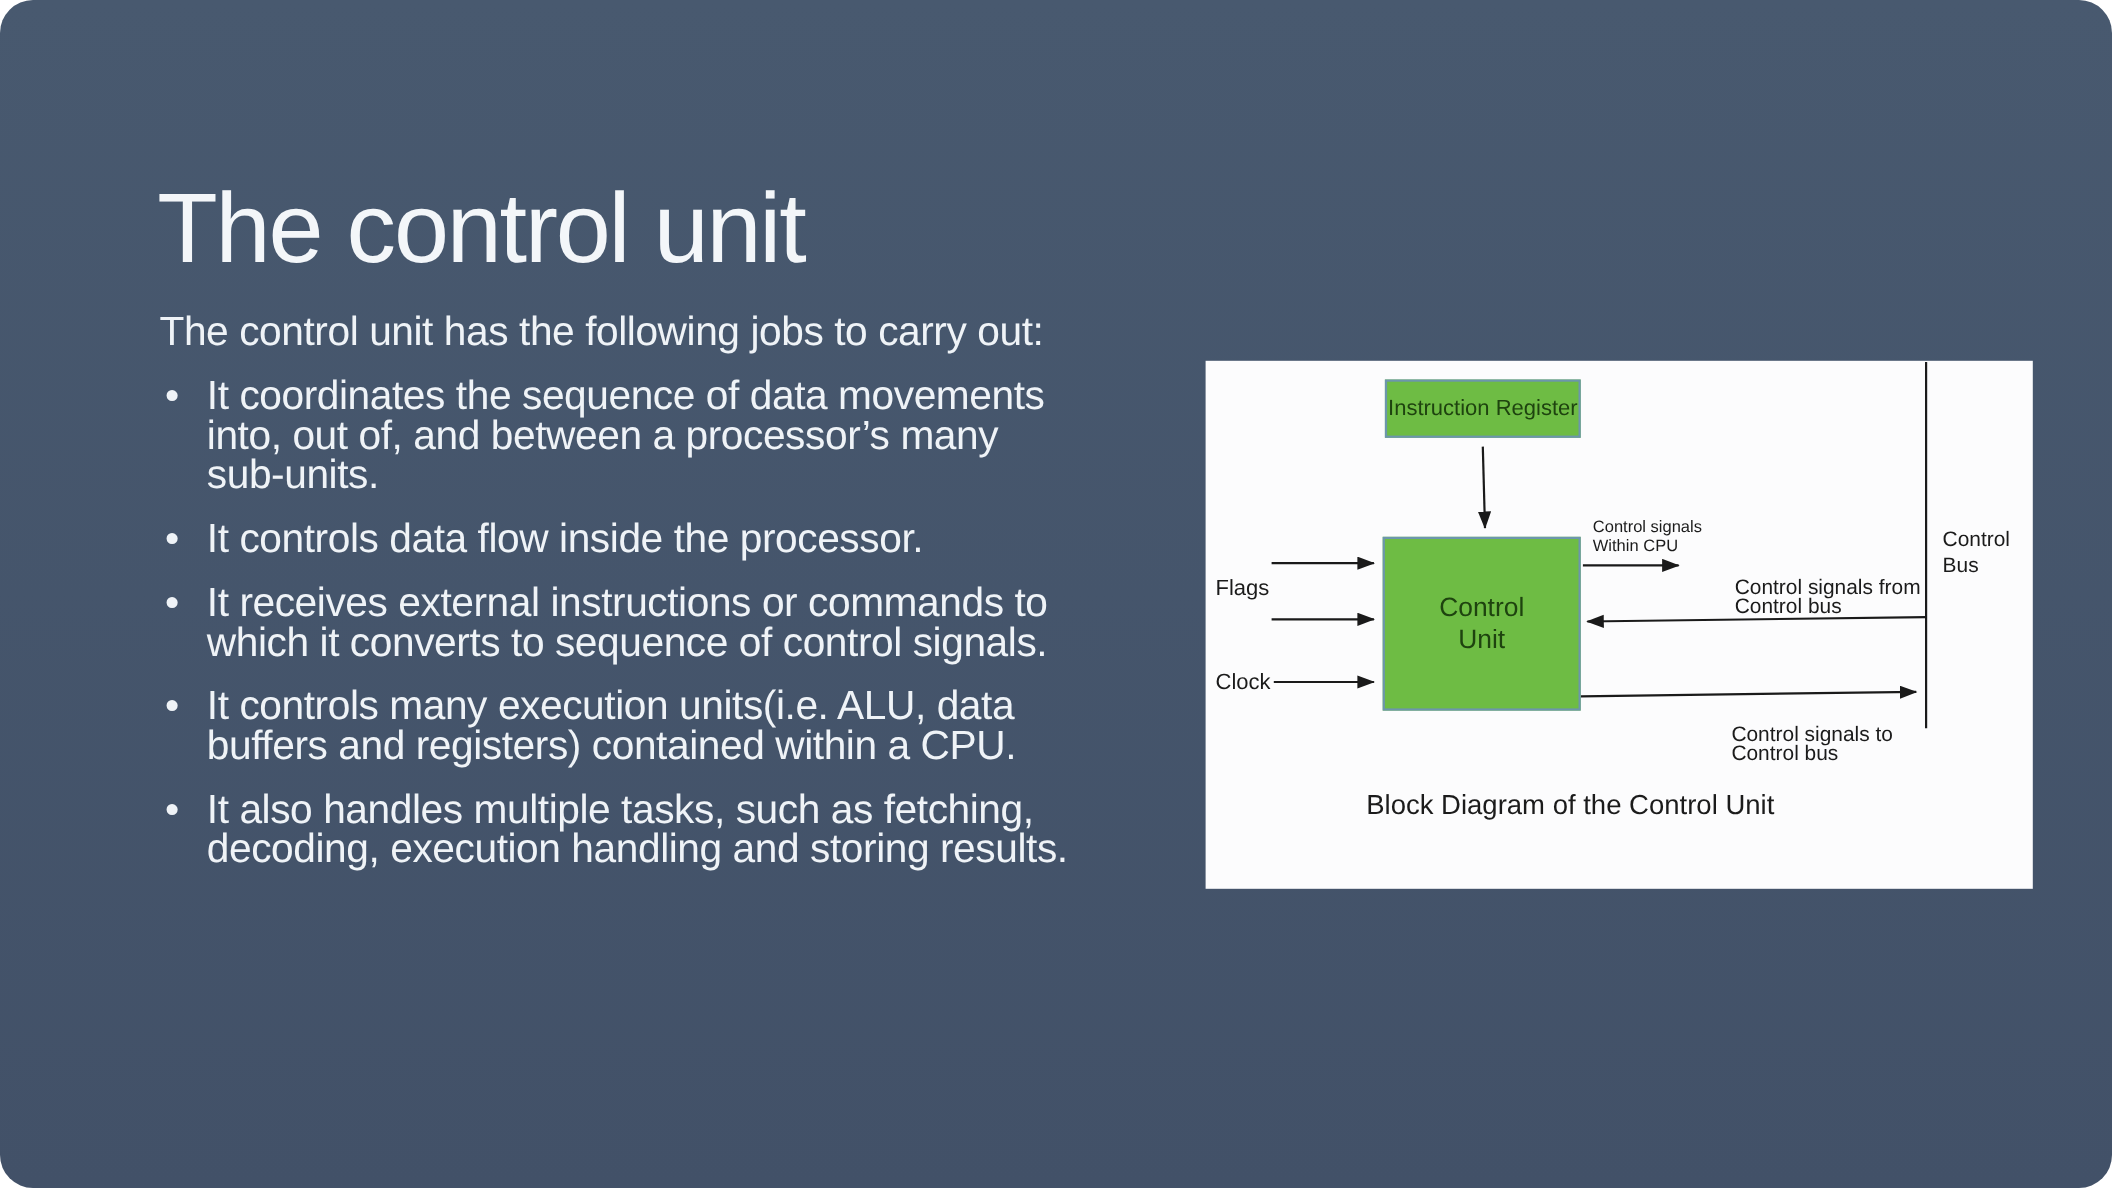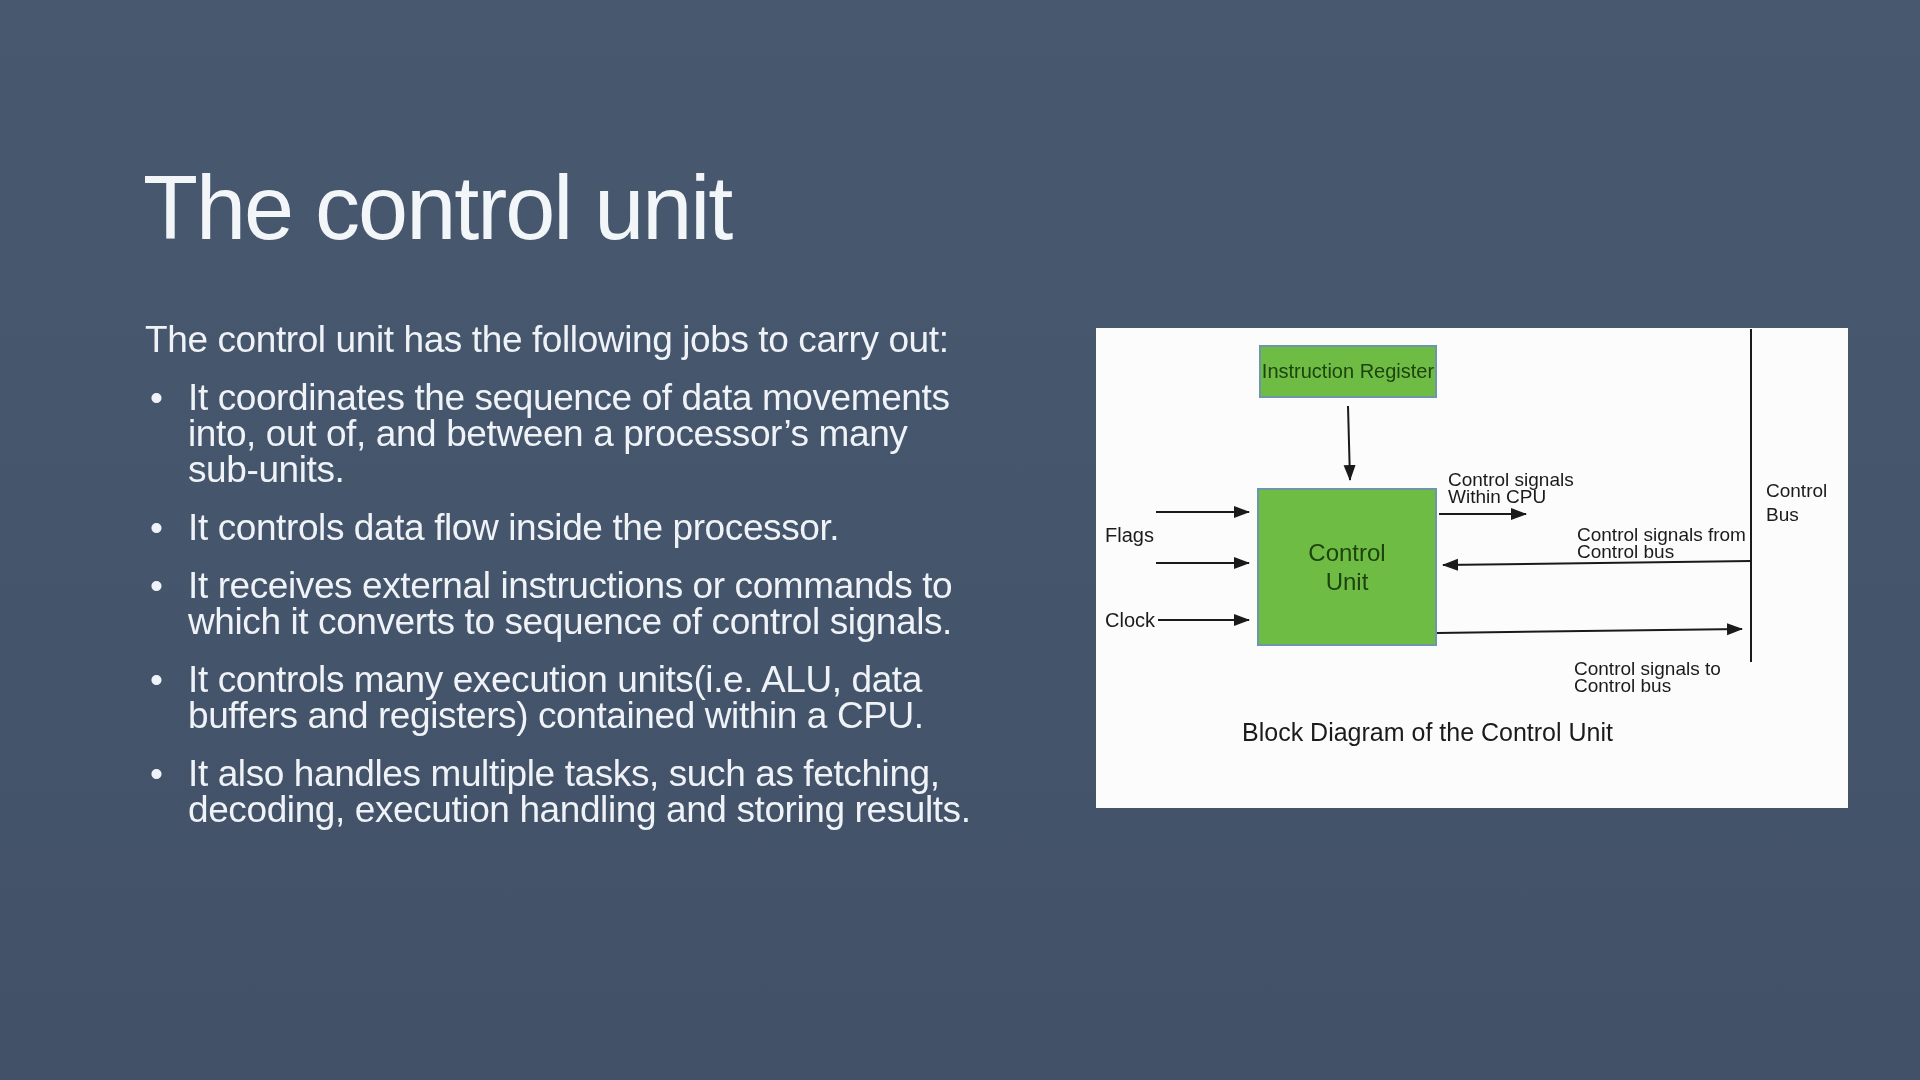--- a/index.html
+++ b/index.html
@@ -16,20 +16,21 @@
   }
   * { box-sizing: border-box; }
   html, body { margin: 0; padding: 0; }
   .slide {
     position: relative;
     width: 1920px;
     height: 1080px;
     overflow: hidden;
     background: linear-gradient(180deg, var(--bg-top) 0%, var(--bg-bottom) 100%);
     font-family: "Liberation Sans", sans-serif;
+    border-radius: 30px;
   }
   .slide-title {
     position: absolute;
     left: 143px;
     top: 103px;
     font-size: 90px;
     line-height: 1;
     font-weight: 400;
     letter-spacing: -2px;
     color: var(--title-color);
@@ -37,21 +38,20 @@
   }
   .body-text {
     position: absolute;
     left: 145px;
     top: 284px;
     width: 1010px;
     color: var(--text-color);
     font-size: 37px;
     line-height: 36px;
     letter-spacing: -0.4px;
-    margin-top: 38px;
   }
   .intro { margin: 0 0 22px 0; }
   ul.bullets { list-style: none; margin: 0; padding: 0; }
   ul.bullets li {
     position: relative;
     padding-left: 43px;
     margin: 0 0 22px 0;
     white-space: pre-line;
   }
   ul.bullets li::before {
@@ -80,21 +80,21 @@
     background: var(--node-fill);
     border: 2px solid var(--node-border);
     color: var(--node-text);
     white-space: pre-line;
   }
   .node-ir { left: 163px; top: 17px; width: 178px; height: 53px; font-size: 20px; }
   .node-cu { left: 161px; top: 160px; width: 180px; height: 158px; font-size: 24px; line-height: 29px; }
   .dlabel { position: absolute; white-space: pre-line; color: var(--label-color); }
   .lbl-flags  { left: 9px;   top: 196px; font-size: 20px; }
   .lbl-clock  { left: 9px;   top: 281px; font-size: 20px; text-align: right; }
-  .lbl-within { left: 352px; top: 143px; font-size: 19px; line-height: 17px; }
+  .lbl-within { left: 352px; top: 143px; font-size: 15px; line-height: 17px; }
   .lbl-from   { left: 481px; top: 198px; font-size: 19px; line-height: 17px; }
   .lbl-to     { left: 478px; top: 332px; font-size: 19px; line-height: 17px; }
   .lbl-bus    { left: 670px; top: 151px; font-size: 19px; line-height: 24px; }
   .caption {
     position: absolute;
     left: 146px;
     top: 390px;
     font-size: 25px;
     color: var(--label-color);
     white-space: nowrap;

